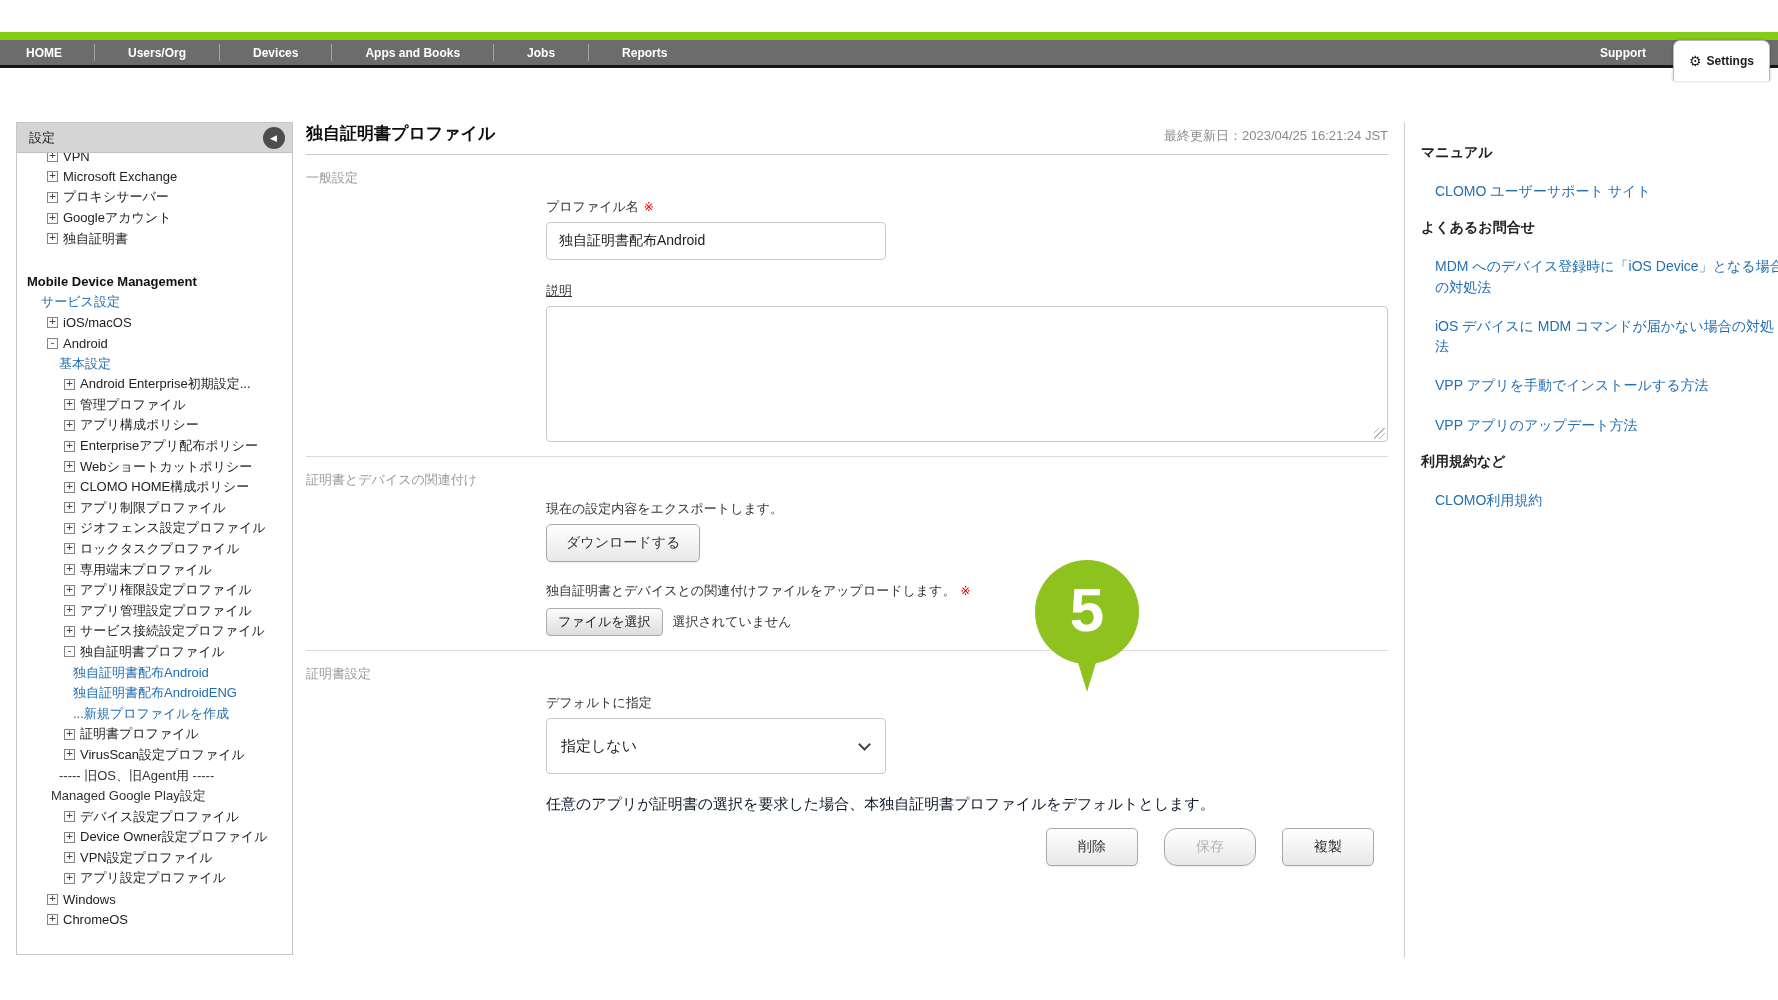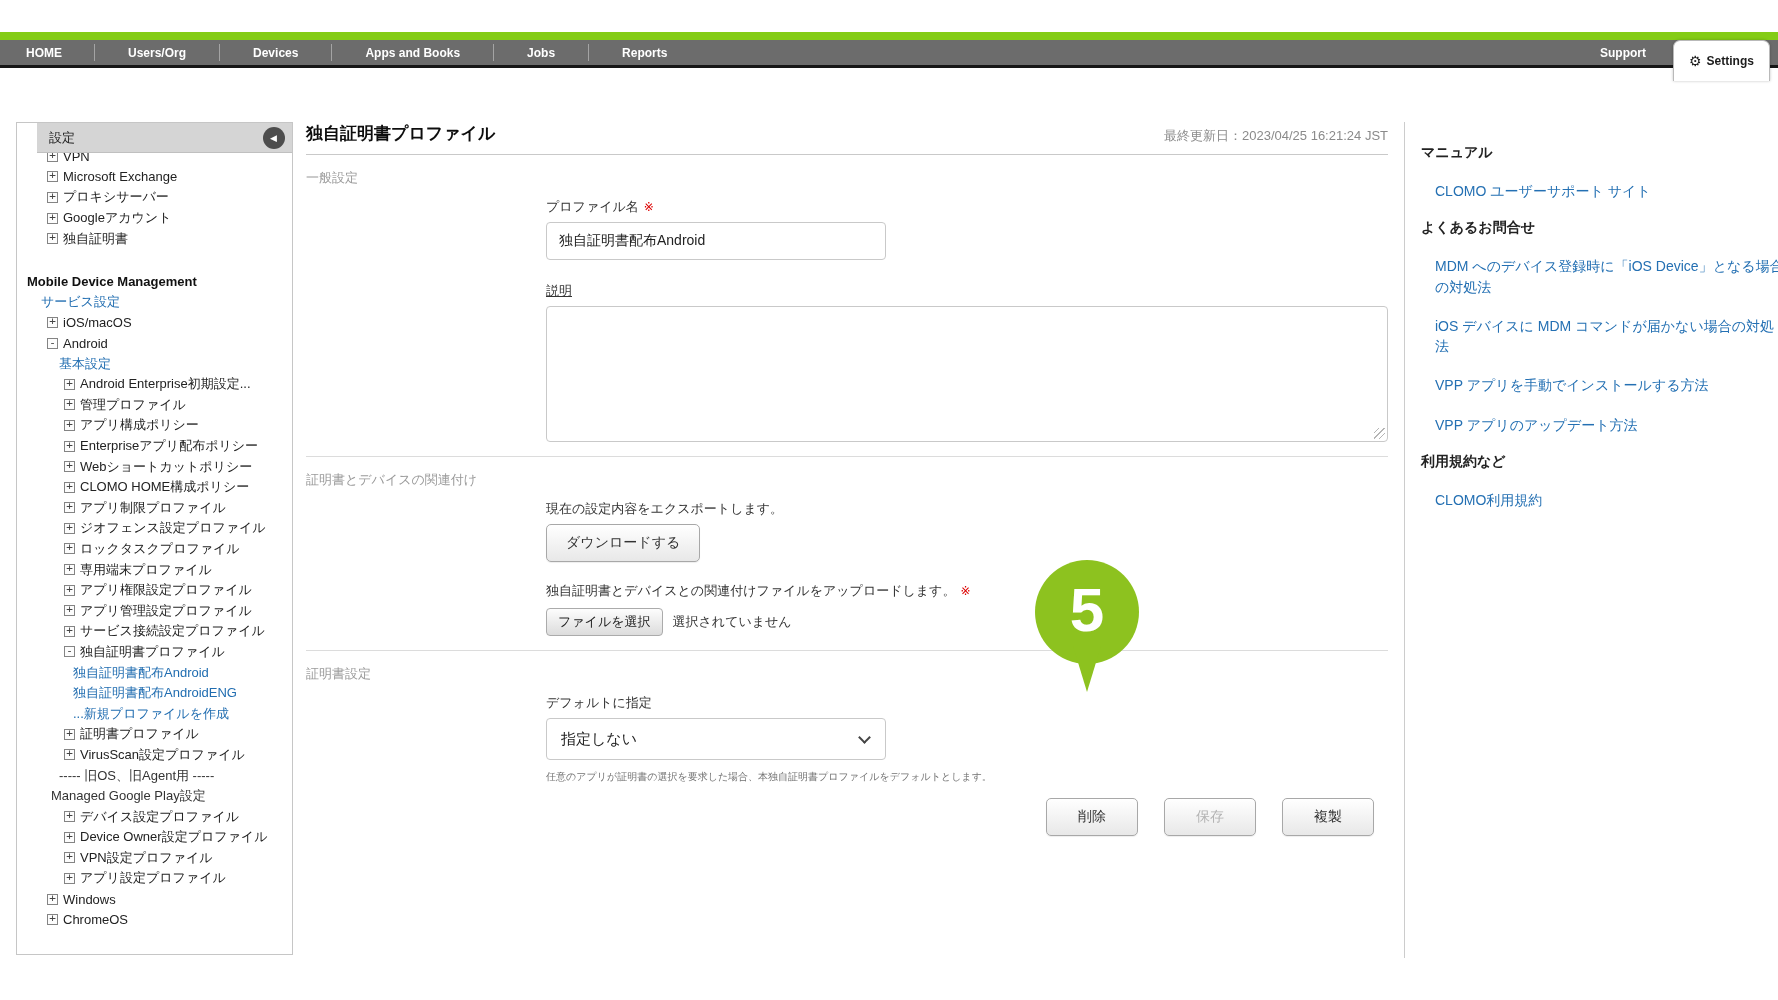--- a/index.html
+++ b/index.html
@@ -28,21 +28,21 @@
   }
   .gear { font-size:14px; line-height:1; font-family:"DejaVu Sans",sans-serif; }
 
   
   .sidebar {
     position:absolute; left:16px; top:122px; width:277px; height:833px;
     border:1px solid #c6c6c6; background:#fff; overflow:hidden;
   }
   .sidebar-header {
     position:relative; z-index:2; height:30px; background:#d5d5d5; border-bottom:1px solid #c0c0c0;
-    display:flex; align-items:center; padding:0 12px; font-size:13px; color:#222;margin-left:20px;
+    display:flex; align-items:center; padding:0 12px; font-size:13px; color:#222;
   }
   .back-circle {
     position:absolute; right:7px; top:4px; width:22px; height:22px; border-radius:50%;
     background:#4d4d4d; display:flex; align-items:center; justify-content:center; cursor:pointer;
   }
   .back-arrow { color:#fff; font-size:9px; line-height:1; margin-right:1px; font-family:"DejaVu Sans",sans-serif; }
   .tree { position:relative; z-index:1; margin-top:-7px; font-size:13px; color:#222; }
   .trow { height:20.6px; display:flex; align-items:center; white-space:nowrap; }
   .trow.item { cursor:pointer; }
   .trow.link { color:#1f6cb0; cursor:pointer; }
@@ -89,31 +89,31 @@
   .upload-label { margin-top:20px; }
   .file-row { margin-top:8px; display:flex; align-items:center; }
   .file-btn {
     display:inline-flex; align-items:center; height:28px; padding:0 11px;
     border:1px solid #ababab; border-radius:4px; background:linear-gradient(#fdfdfd,#dcdcdc);
     font-size:13px; color:#222; cursor:pointer;
   }
   .file-status { margin-left:10px; font-size:13px; color:#333; }
 
   .select {
-    margin-top:6px; width:340px; height:42px; border:1px solid #c9c9c9; border-radius:4px;
+    margin-top:6px; width:340px; height:56px; border:1px solid #c9c9c9; border-radius:4px;
     background:#fff; display:flex; align-items:center; justify-content:space-between;
     padding:0 14px; font-size:15px; color:#222; cursor:pointer;
   }
   .chev { width:9px; height:9px; border-right:2px solid #444; border-bottom:2px solid #444;
     transform:rotate(45deg); margin-top:-4px; margin-right:2px; }
-  .hint { margin-top:10px; font-size:10px; color:#737373; }
+  .hint { margin-top:21px; font-size:15px; color:#0f172a; }
 
   .btn-row { margin-top:14px; display:flex; justify-content:flex-end; gap:26px; padding-right:14px; }
   .btn-row .btn { width:92px; }
-  .btn.disabled { color:#b3b3b3; }
+  .btn.disabled { color:#b3b3b3;border-radius:13px; }
 
   
   .badge { position:absolute; left:1035px; top:560px; width:104px; z-index:10; }
   .badge-circle { width:104px; height:104px; border-radius:50%; background:#8dc21f;
     display:flex; align-items:center; justify-content:center; }
   .badge-circle span { color:#fff; font-size:62px; font-weight:bold; line-height:1; margin-top:-4px; }
   .badge-tail { position:absolute; left:38px; top:86px; width:0; height:0;
     border-left:14px solid transparent; border-right:14px solid transparent; border-top:46px solid #8dc21f; }
 
   

